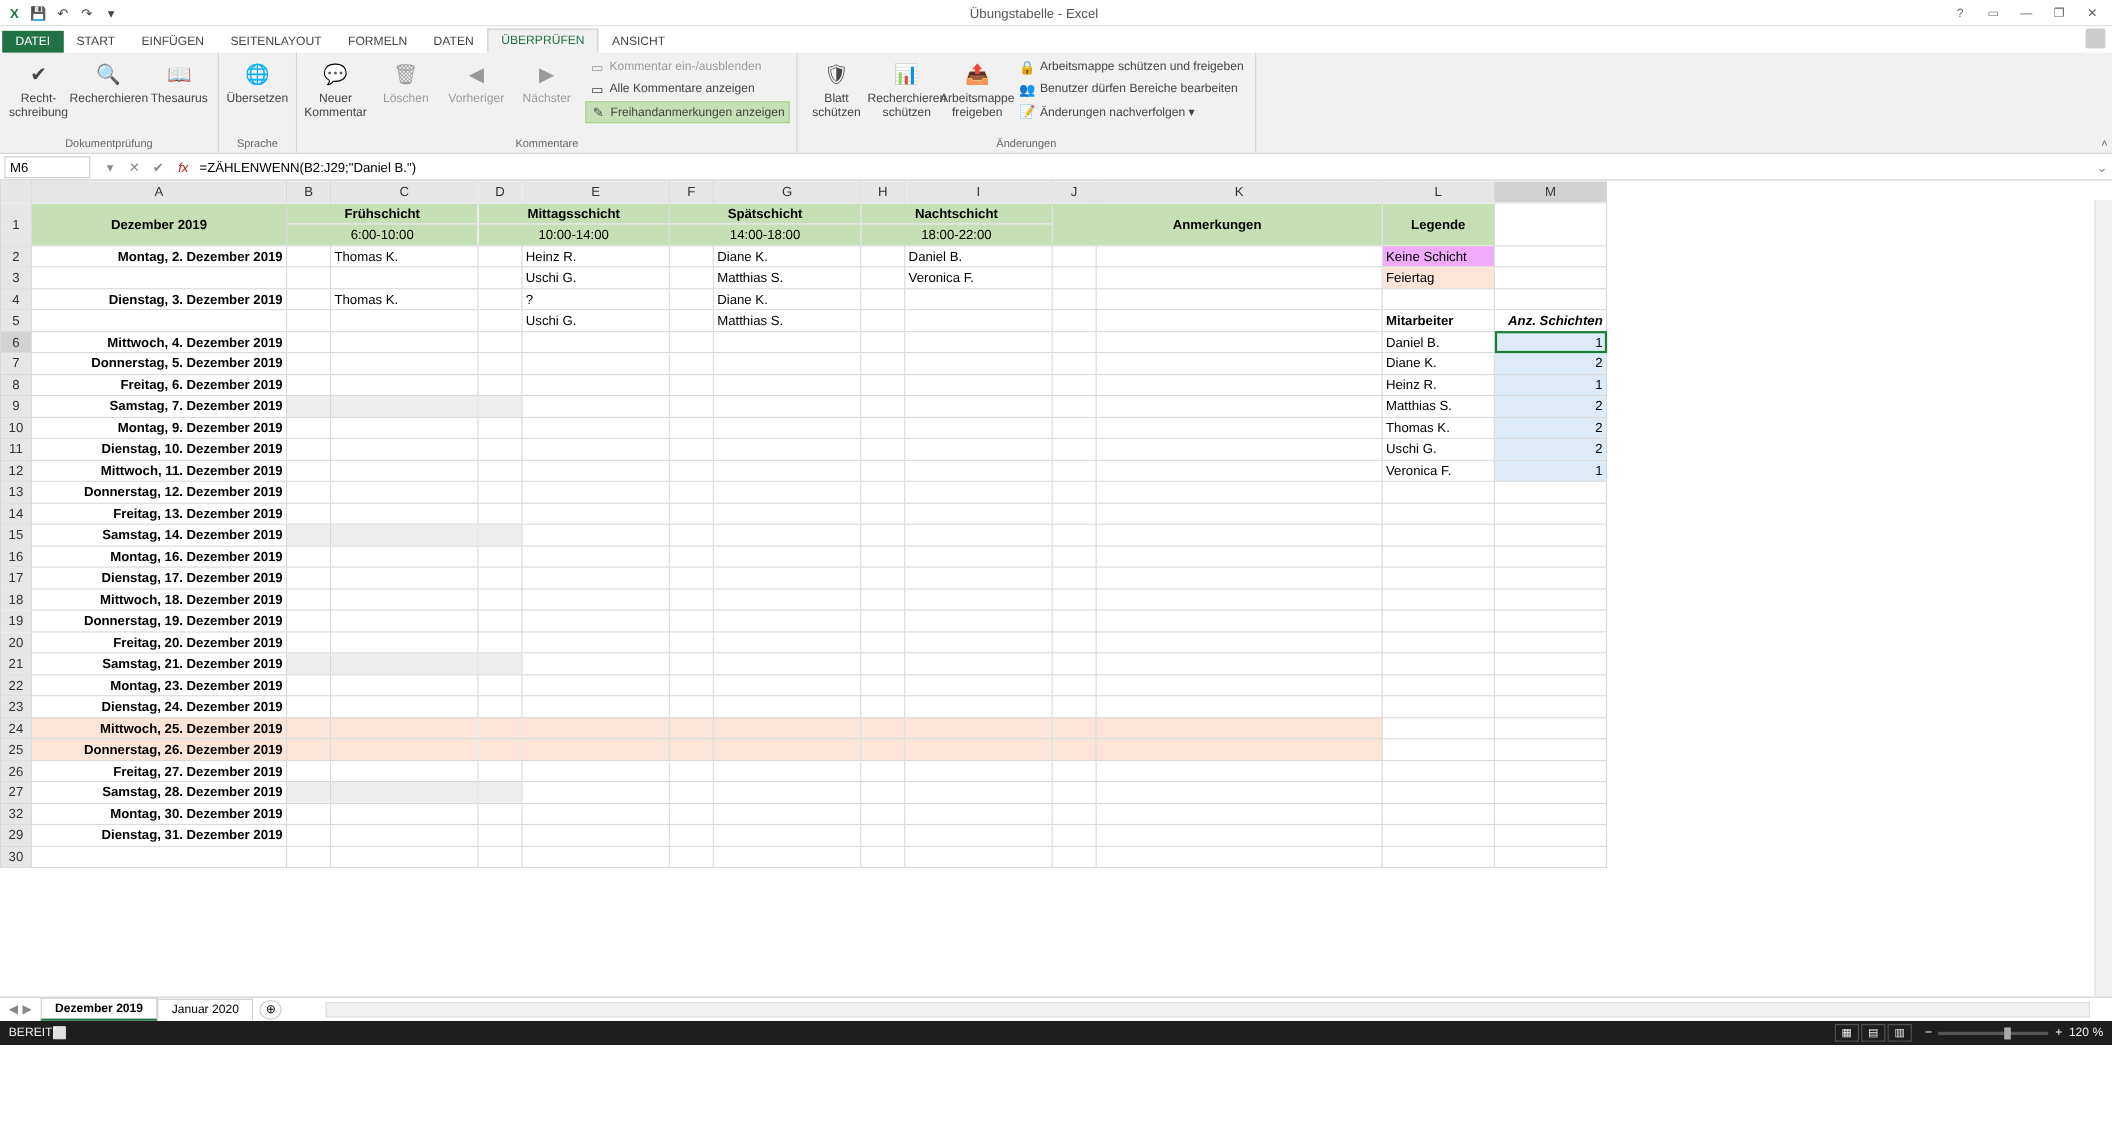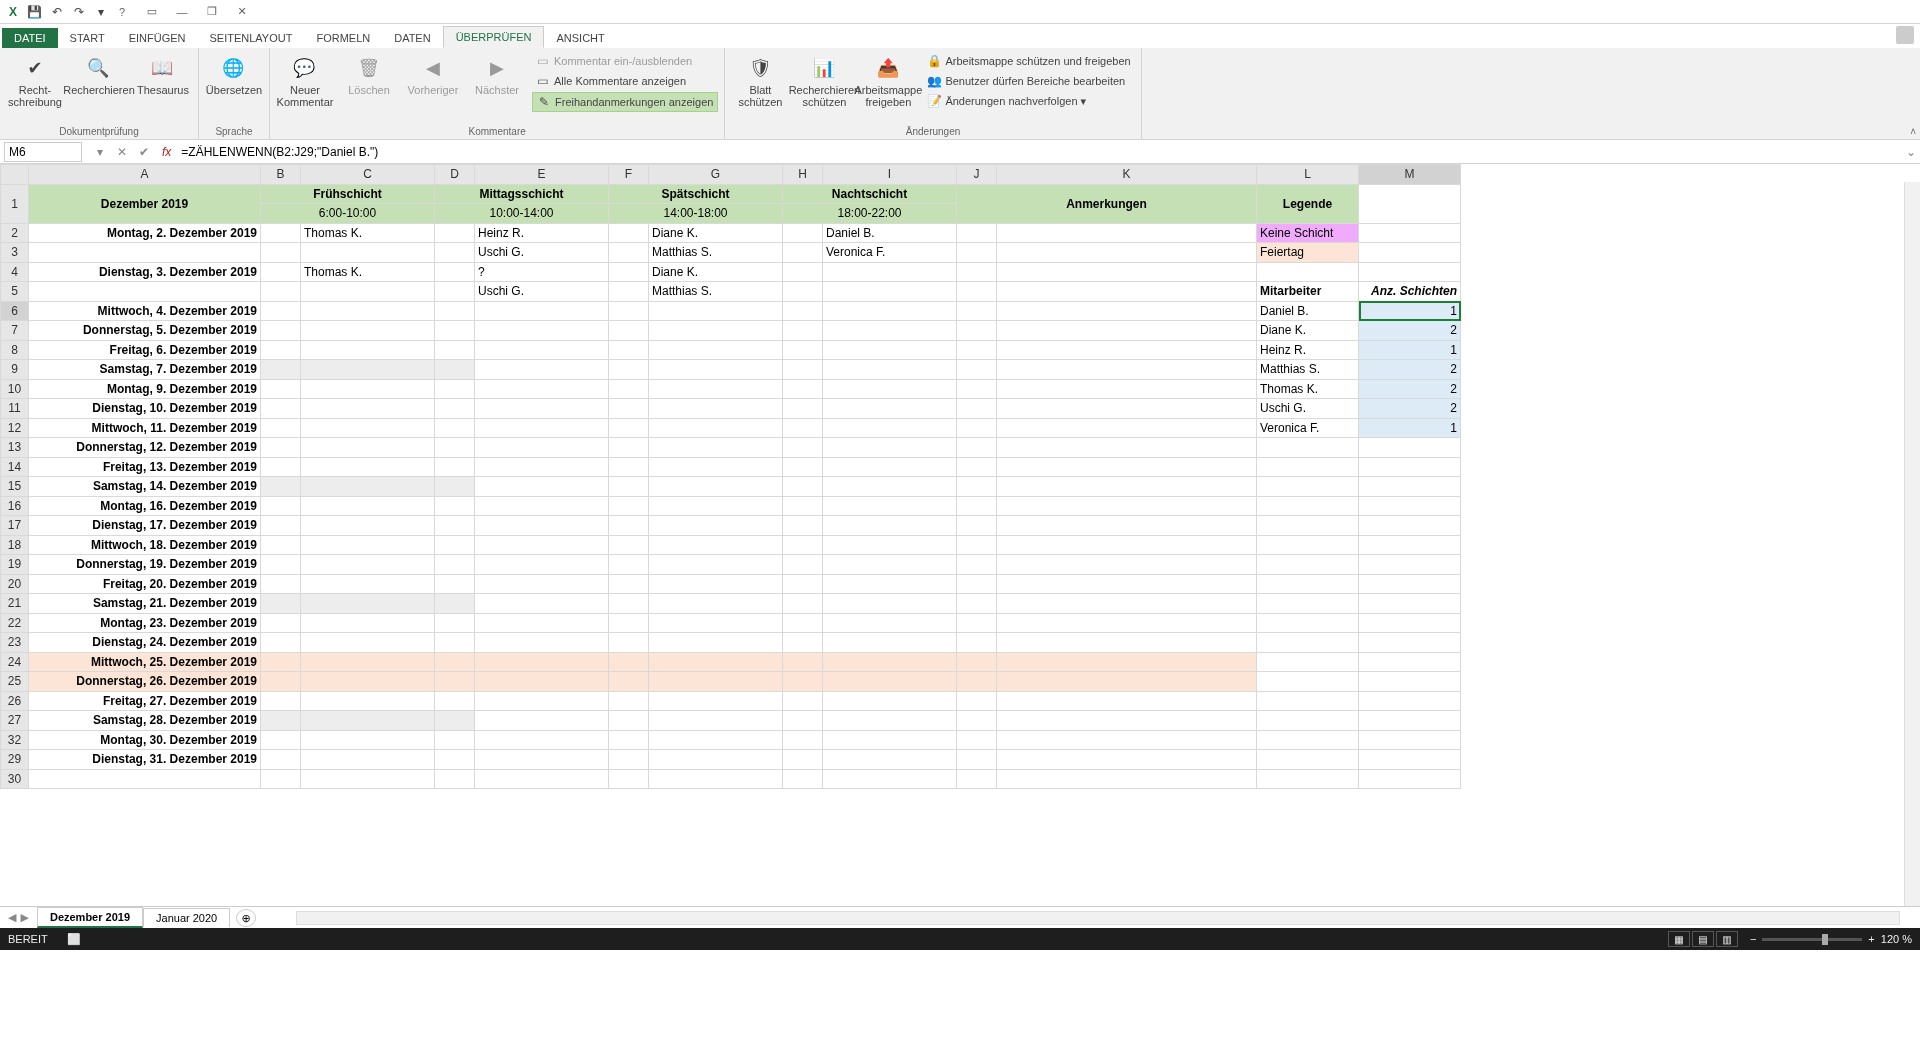--- a/index.html
+++ b/index.html
@@ -70,21 +70,21 @@
 
 .sheetbar { height: 22px; background: #fff; border-top: 1px solid #ccc; display: flex; align-items: center; font-size: 11px; position: relative; }
 .sheetbar .nav { display: flex; gap: 4px; padding: 0 8px; color: #888; }
 .sheetbar .stab { padding: 3px 12px; border: 1px solid #ccc; border-bottom: none; cursor: pointer; }
 .sheetbar .stab.active { background: #fff; font-weight: bold; border-bottom: 2px solid #217346; }
 .sheetbar .add { width: 20px; height: 18px; border: 1px solid #ccc; border-radius: 50%; text-align: center; margin-left: 6px; cursor: pointer; line-height: 16px; }
 .sheetbar .hscroll { flex: 1; margin: 0 20px 0 40px; height: 14px; background: #f1f1f1; border: 1px solid #ddd; position: relative; }
 
 
 .statusbar { height: 22px; background: #1e1e1e; color: #eee; display: flex; align-items: center; font-size: 11px; padding: 0 8px; }
-.statusbar .left { flex: 1; display: flex; gap: 20px; align-items: center; }
+.statusbar .left { flex: 1; display: flex; gap: 0; align-items: center; }
 .statusbar .views { display: flex; gap: 2px; margin-right: 12px; }
 .statusbar .views span { width: 22px; height: 16px; border: 1px solid #555; cursor: pointer; display: inline-flex; align-items: center; justify-content: center; font-size: 10px; }
 .statusbar .zoom { display: flex; align-items: center; gap: 6px; }
 .statusbar .slider { width: 100px; height: 3px; background: #555; position: relative; }
 .statusbar .slider .thumb { position: absolute; left: 60%; top: -4px; width: 6px; height: 11px; background: #aaa; }
 
 
 .cA { width: 232px; } .cB { width: 40px; } .cC { width: 134px; } .cD { width: 40px; }
 .cE { width: 134px; } .cF { width: 40px; } .cG { width: 134px; } .cH { width: 40px; }
 .cI { width: 134px; } .cJ { width: 40px; } .cK { width: 260px; } .cL { width: 102px; }
@@ -94,20 +94,21 @@
 <body>
 
 <div class="titlebar">
   <div class="qat">
     <span style="color:#217346;font-weight:bold">X</span>
     <span>💾</span>
     <span>↶</span>
     <span>↷</span>
     <span>▾</span>
   </div>
+  <div class="title">Übungstabelle - Excel</div>
   <div class="win">
     <span>?</span>
     <span>▭</span>
     <span>—</span>
     <span>❐</span>
     <span>✕</span>
   </div>
 </div>
 
 <div class="tabs">

